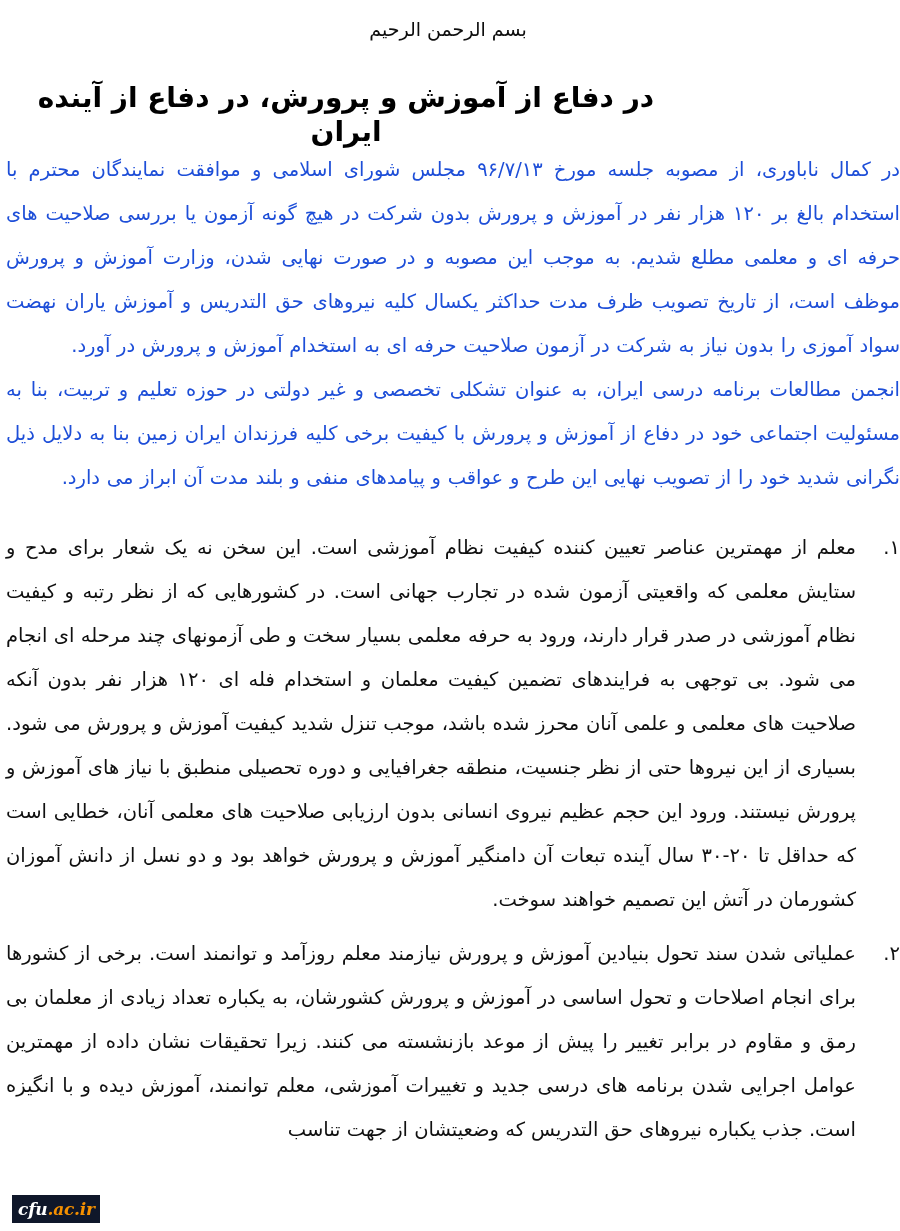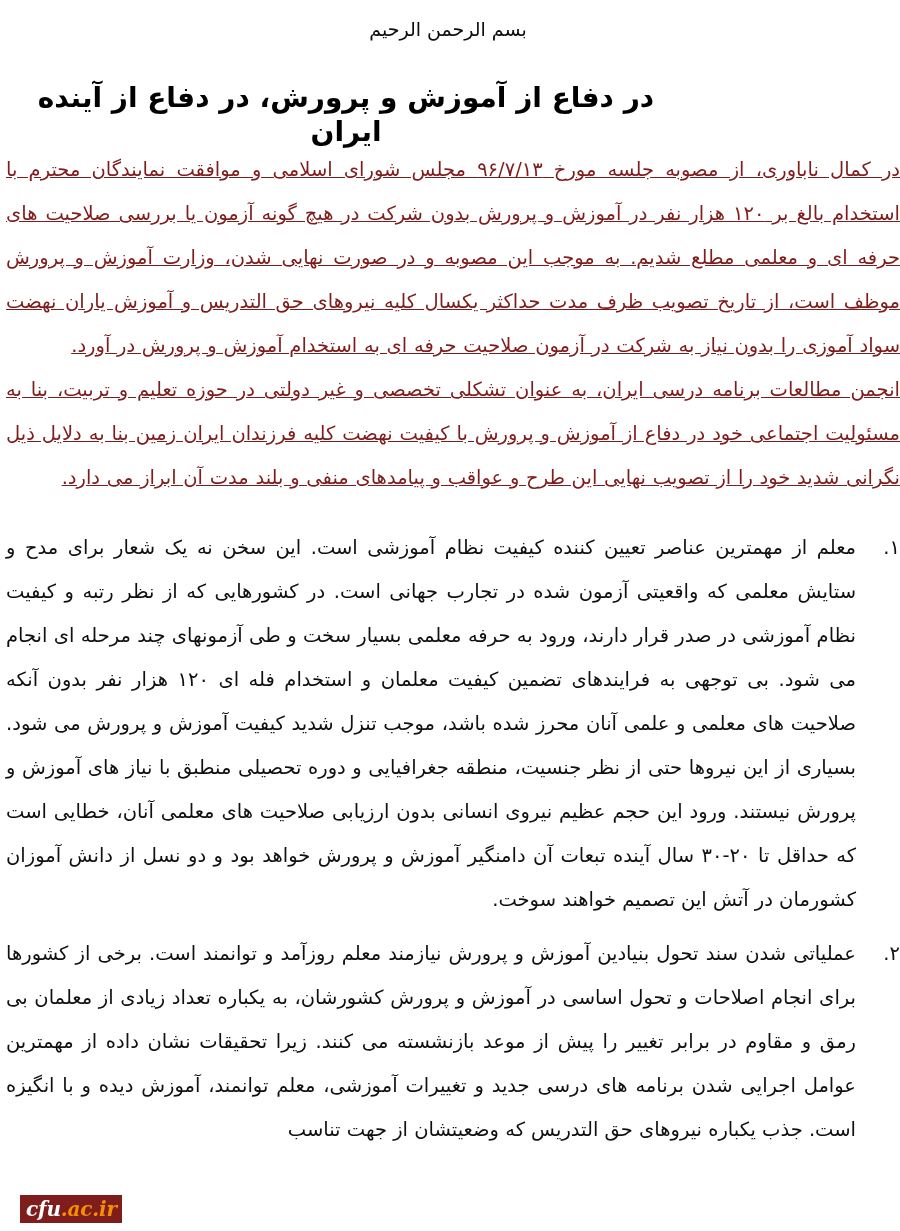--- a/index.html
+++ b/index.html
@@ -44,27 +44,26 @@
     font-size: 28px;
     font-weight: bold;
     color: #000000;
     margin: 42px 0 0 0;
     padding-right: 214px;
     line-height: 1.2;
   }
   p.body-par {
     font-size: 19.5px;
     line-height: 44px;
-    color: #7f1d1d;
+    color: #1d4ed8;
     text-align: justify;
     text-justify: inter-word;
     margin: 0;
     padding: 0;
     word-spacing: 0.5px;
-    text-decoration: underline;
   }
   .par-gap-1 { margin-top: 27px; }
   .par-gap-2 { margin-top: 28px; }
   ol.numbered {
     list-style: none;
     margin: 26px 0 0 0;
     padding: 0;
     counter-reset: fa-item;
   }
   ol.numbered > li {
@@ -82,28 +81,28 @@
     right: 0;
     top: 0;
     width: 34px;
     text-align: right;
     font-size: 19.5px;
     line-height: 44px;
     color: #101010;
   }
   .watermark {
     position: absolute;
-    left: 16px;
+    left: 8px;
     bottom: 8px;
-    background: #7f1d1d;
+    background: #0f172a;
     color: #ffffff;
     font-family: "DejaVu Serif", "Liberation Serif", serif;
     font-style: italic;
     font-weight: bold;
-    font-size: 20px;
+    font-size: 17px;
     line-height: 24px;
     padding: 2px 5px 2px 6px;
     letter-spacing: -0.2px;
     direction: ltr;
     white-space: nowrap;
   }
   .watermark .wm-orange { color: #f59000; }
 </style>
 </head>
 <body>
@@ -111,21 +110,21 @@
 <div class="page">
 
   <div class="content">
 
     <div class="bismillah">بسم الرحمن الرحیم</div>
 
     <h1 class="doc-title">در دفاع از آموزش و پرورش، در دفاع از آینده ایران</h1>
 
     <p class="body-par par-gap-1">در کمال ناباوری، از مصوبه جلسه مورخ ۹۶/۷/۱۳ مجلس شورای اسلامی و موافقت نمایندگان محترم با استخدام بالغ بر ۱۲۰ هزار نفر در آموزش و پرورش بدون شرکت در هیچ گونه آزمون یا بررسی صلاحیت های حرفه ای و معلمی مطلع شدیم. به موجب این مصوبه و در صورت نهایی شدن، وزارت آموزش و پرورش موظف است، از تاریخ تصویب ظرف مدت حداکثر یکسال کلیه نیروهای حق التدریس و آموزش یاران نهضت سواد آموزی را بدون نیاز به شرکت در آزمون صلاحیت حرفه ای به استخدام آموزش و پرورش در آورد.</p>
 
-    <p class="body-par par-gap-2">انجمن مطالعات برنامه درسی ایران، به عنوان تشکلی تخصصی و غیر دولتی در حوزه تعلیم و تربیت، بنا به مسئولیت اجتماعی خود در دفاع از آموزش و پرورش با کیفیت نهضت کلیه فرزندان ایران زمین بنا به دلایل ذیل نگرانی شدید خود را از تصویب نهایی این طرح و عواقب و پیامدهای منفی و بلند مدت آن ابراز می دارد.</p>
+    <p class="body-par par-gap-2">انجمن مطالعات برنامه درسی ایران، به عنوان تشکلی تخصصی و غیر دولتی در حوزه تعلیم و تربیت، بنا به مسئولیت اجتماعی خود در دفاع از آموزش و پرورش با کیفیت برخی کلیه فرزندان ایران زمین بنا به دلایل ذیل نگرانی شدید خود را از تصویب نهایی این طرح و عواقب و پیامدهای منفی و بلند مدت آن ابراز می دارد.</p>
 
     <ol class="numbered">
       <li>
         <span class="marker">۱.</span>
         <span class="item-text">معلم از مهمترین عناصر تعیین کننده کیفیت نظام آموزشی است. این سخن نه یک شعار برای مدح و ستایش معلمی که واقعیتی آزمون شده در تجارب جهانی است. در کشورهایی که از نظر رتبه و کیفیت نظام آموزشی در صدر قرار دارند، ورود به حرفه معلمی بسیار سخت و طی آزمونهای چند مرحله ای انجام می شود.  بی توجهی به فرایندهای تضمین کیفیت معلمان و استخدام فله ای ۱۲۰ هزار نفر بدون آنکه صلاحیت های معلمی و علمی آنان محرز شده باشد، موجب تنزل شدید کیفیت آموزش و پرورش می شود. بسیاری از این نیروها حتی از نظر جنسیت، منطقه جغرافیایی و دوره تحصیلی منطبق با نیاز های آموزش و پرورش نیستند. ورود این حجم عظیم نیروی انسانی بدون ارزیابی صلاحیت های معلمی آنان، خطایی است که حداقل  تا ۲۰-۳۰ سال آینده تبعات آن دامنگیر آموزش و پرورش خواهد بود و دو نسل از دانش آموزان کشورمان در آتش این تصمیم خواهند سوخت.</span>
       </li>
       <li>
         <span class="marker">۲.</span>
         <span class="item-text">عملیاتی شدن سند تحول بنیادین آموزش و پرورش نیازمند معلم روزآمد و توانمند است. برخی از کشورها برای انجام اصلاحات و تحول اساسی در آموزش و پرورش کشورشان، به یکباره تعداد زیادی از معلمان بی رمق و مقاوم در برابر تغییر را پیش از موعد بازنشسته می کنند. زیرا تحقیقات نشان داده از مهمترین عوامل اجرایی شدن برنامه های درسی جدید و تغییرات آموزشی، معلم توانمند، آموزش دیده و با انگیزه است. جذب یکباره نیروهای حق التدریس که وضعیتشان از جهت تناسب</span>
       </li>

